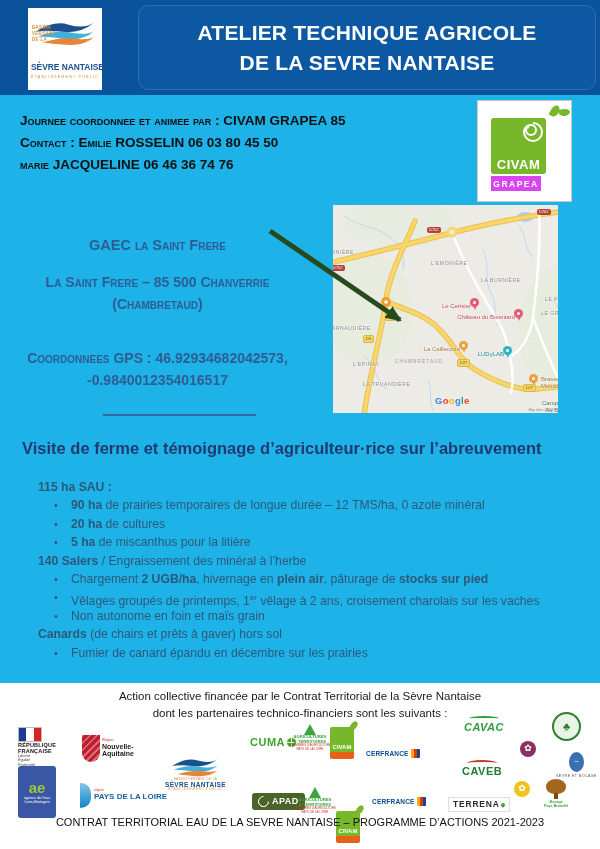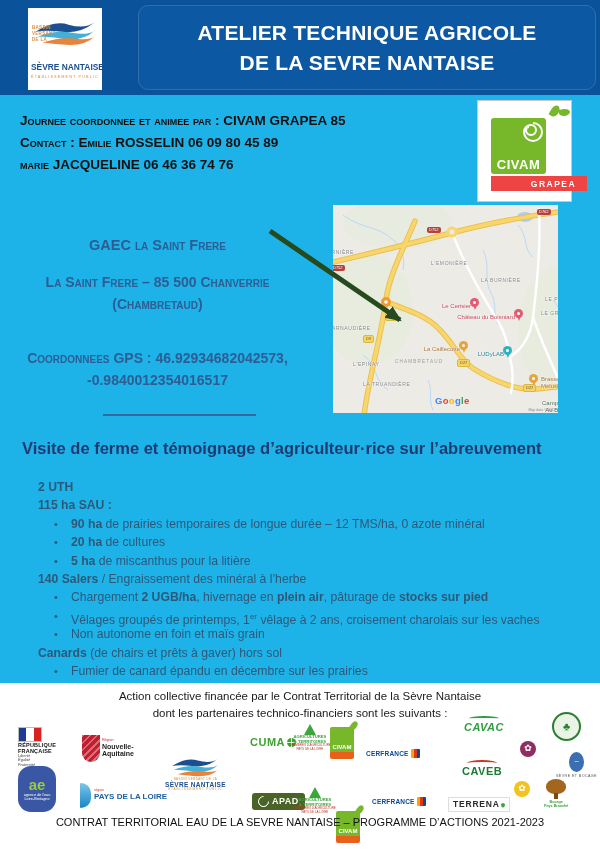--- a/index.html
+++ b/index.html
@@ -25,22 +25,22 @@
   .band{position:absolute;left:0;top:95px;width:600px;height:588px;background:#1db3e9;}
   .intro{position:absolute;left:20px;top:18px;}
   .iline{height:22px;font-size:13.5px;font-weight:700;color:#101010;white-space:nowrap;}
 
   
   .civam-box{position:absolute;left:477px;top:5px;width:93px;height:100px;background:#fff;border:1px solid #c9c9c9;}
   .cv-square{position:absolute;left:13px;top:17px;width:55px;height:56px;background:#76b82a;border-radius:3px;}
   .cv-spiral{position:absolute;right:1px;top:1px;}
   .cv-name{position:absolute;left:0;right:0;bottom:2px;text-align:center;color:#fff;
            font-weight:700;font-size:13px;letter-spacing:.5px;}
-  .cv-strip{position:absolute;left:13px;top:75px;width:67px;height:15px;background:#ef4444;color:#fff;
-            font-size:8.5px;font-weight:700;letter-spacing:1.5px;display:flex;align-items:center;justify-content:center;padding-left:29px;}
+  .cv-strip{position:absolute;left:13px;top:75px;width:50px;height:15px;background:#d946ef;color:#fff;
+            font-size:8.5px;font-weight:700;letter-spacing:1.5px;display:flex;align-items:center;justify-content:center;}
   .cv-leaf{position:absolute;background:#76b82a;border-radius:70% 70% 70% 0;}
   .cv-leaf.l1{right:12px;top:4px;width:8px;height:12px;transform:rotate(30deg);}
   .cv-leaf.l2{right:3px;top:6px;width:7px;height:11px;transform:rotate(80deg);}
 
   
   .loc{position:absolute;left:0;top:0;width:315px;text-align:center;color:#2d5d93;font-weight:700;}
   .loc-farm{position:absolute;left:0;width:315px;top:142px;font-size:14.5px;}
   .loc-addr{position:absolute;left:0;width:315px;top:176px;font-size:14px;line-height:22px;}
   .loc-gps{position:absolute;left:0;width:315px;top:252px;font-size:14px;line-height:22px;}
   .divider{position:absolute;left:103px;top:319px;width:153px;height:1.6px;background:#37699f;}
@@ -84,21 +84,21 @@
   .logos{position:absolute;left:0;top:0;width:600px;height:166px;}
   .plogo{position:absolute;display:flex;flex-direction:column;align-items:center;line-height:1.1;}
   .plogo .tx{display:flex;flex-direction:column;align-items:center;}
   .plogo .ln{display:block;white-space:nowrap;}
   .lg-rf{align-items:flex-start;}
   .lg-rf .ic{width:22px;height:13px;border:.5px solid #bbb;
      background:linear-gradient(90deg,#1f3a93 0 33%,#fff 33% 66%,#d6231f 66%);}
   .lg-rf .tx{align-items:flex-start;}
   .lg-rf .ln0,.lg-rf .ln1{font-size:5.5px;font-weight:700;color:#111;letter-spacing:.2px;}
   .lg-rf .ln2,.lg-rf .ln3,.lg-rf .ln4{font-size:4px;font-style:italic;color:#444;}
-  .lg-ae{width:38px;height:46px;background:#3a57a5;border-radius:13px;justify-content:center;}
+  .lg-ae{width:38px;height:52px;background:#3a57a5;border-radius:3px;justify-content:center;}
   .lg-ae .ln0{font-size:15px;font-weight:700;color:#9dc93b;}
   .lg-ae .ln1,.lg-ae .ln2{font-size:3.8px;color:#fff;}
   .lg-na{flex-direction:row;gap:2px;align-items:center;}
   .lg-na .ic{width:18px;height:27px;background:#c11f2f;border-radius:0 0 9px 9px;
      background-image:repeating-linear-gradient(135deg,rgba(255,255,255,.35) 0 2px,transparent 2px 5px);}
   .lg-na .tx{align-items:flex-start;}
   .lg-na .ln0{font-size:3.6px;color:#c11f2f;}
   .lg-na .ln1,.lg-na .ln2{font-size:7px;font-weight:700;color:#1d1d1b;line-height:7.5px;}
   .lg-pdl{flex-direction:row;gap:3px;align-items:center;}
   .lg-pdl .ic{width:11px;height:25px;background:linear-gradient(180deg,#7ec5e8,#1586c8);border-radius:1px 10px 10px 1px;}
@@ -179,21 +179,21 @@
       <div class="title">
         <span>ATELIER TECHNIQUE AGRICOLE</span><br>
         <span>DE LA SEVRE NANTAISE</span>
       </div>
     </div>
   </header>
 
   <section class="band">
     <div class="intro">
       <div class="iline sc">Journee coordonnee et animee par : CIVAM GRAPEA 85</div>
-      <div class="iline sc">Contact : Emilie ROSSELIN 06 09 80 45 89</div>
+      <div class="iline sc">Contact : Emilie ROSSELIN 06 03 80 45 50</div>
       <div class="iline sc">marie JACQUELINE  06 46 36 74 76</div>
     </div>
 
     <div class="civam-box">
       <span class="cv-leaf l1"></span>
       <span class="cv-leaf l2"></span>
       <div class="cv-square">
         <svg class="cv-spiral" width="26" height="26" viewBox="0 0 26 26">
           <path d="M14 4 a 9 9 0 1 1 -9 9 a 7 7 0 0 1 7 -7 a 5 5 0 1 1 -5 5 a 3 3 0 0 1 3 -3" fill="none" stroke="#fff" stroke-width="2"></path>
         </svg>
@@ -293,23 +293,20 @@
         <marker id="ah" markerUnits="userSpaceOnUse" markerWidth="18" markerHeight="16" refX="14" refY="7" orient="auto">
           <path d="M0,0 L16,7 L0,14 Z" fill="#26491d"></path>
         </marker>
       </defs>
       <line x1="270" y1="136" x2="400" y2="225" stroke="#26491d" stroke-width="5" marker-end="url(#ah)"></line>
     </svg>
 
     <h2 class="visit-h">Visite de ferme et témoignage d’agriculteur·rice sur l’abreuvement</h2>
     <div class="details">
         <div class="dline">
-          <span class="dtx"><span class="b">2 UTH</span></span>
-        </div>
-        <div class="dline">
           <span class="dtx"><span class="b">115 ha SAU :</span></span>
         </div>
         <div class="dline bl">
           <span class="dot">•</span>
           <span class="dtx"><span class="b">90 ha</span><span> de prairies temporaires de longue durée – 12 TMS/ha, 0 azote minéral</span></span>
         </div>
         <div class="dline bl">
           <span class="dot">•</span>
           <span class="dtx"><span class="b">20 ha</span><span> de cultures</span></span>
         </div>

